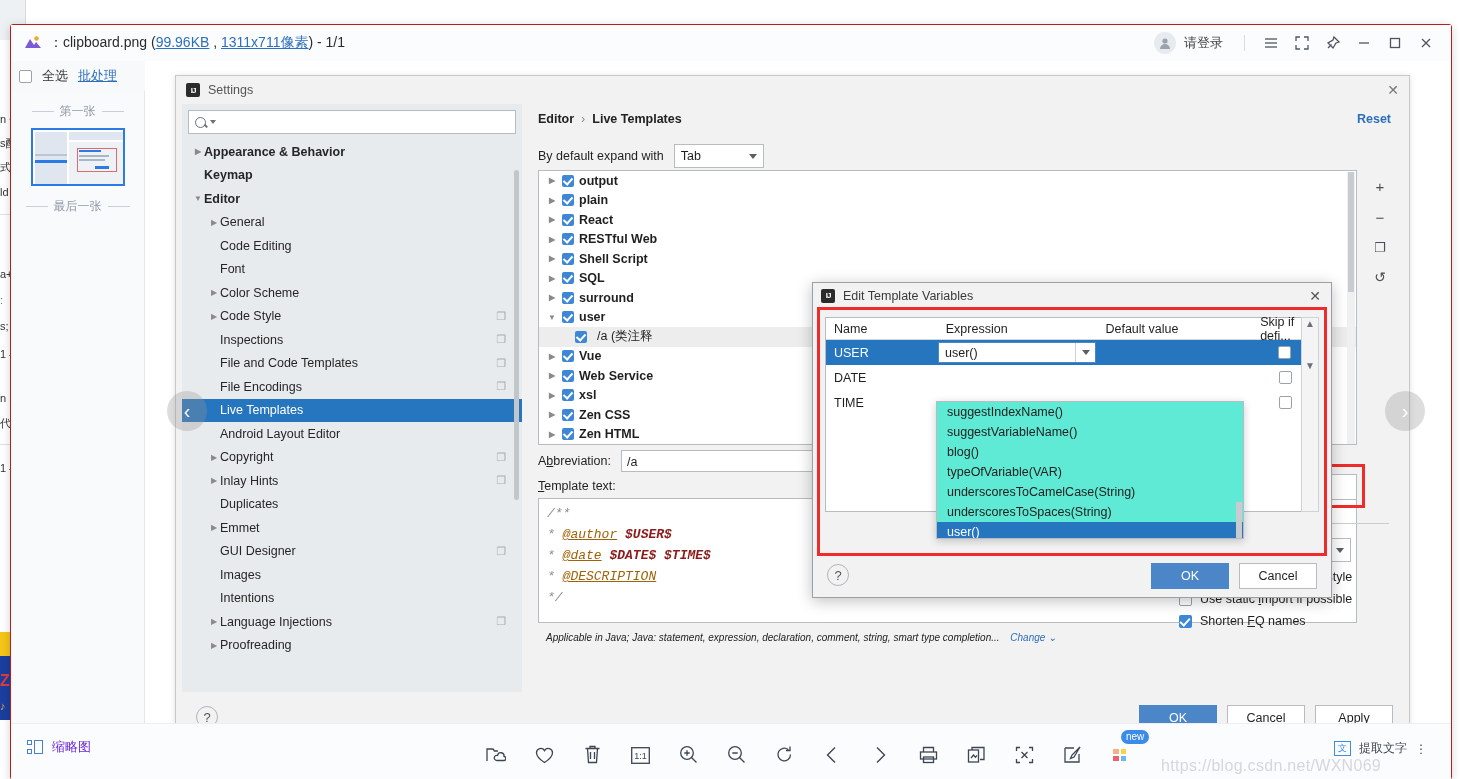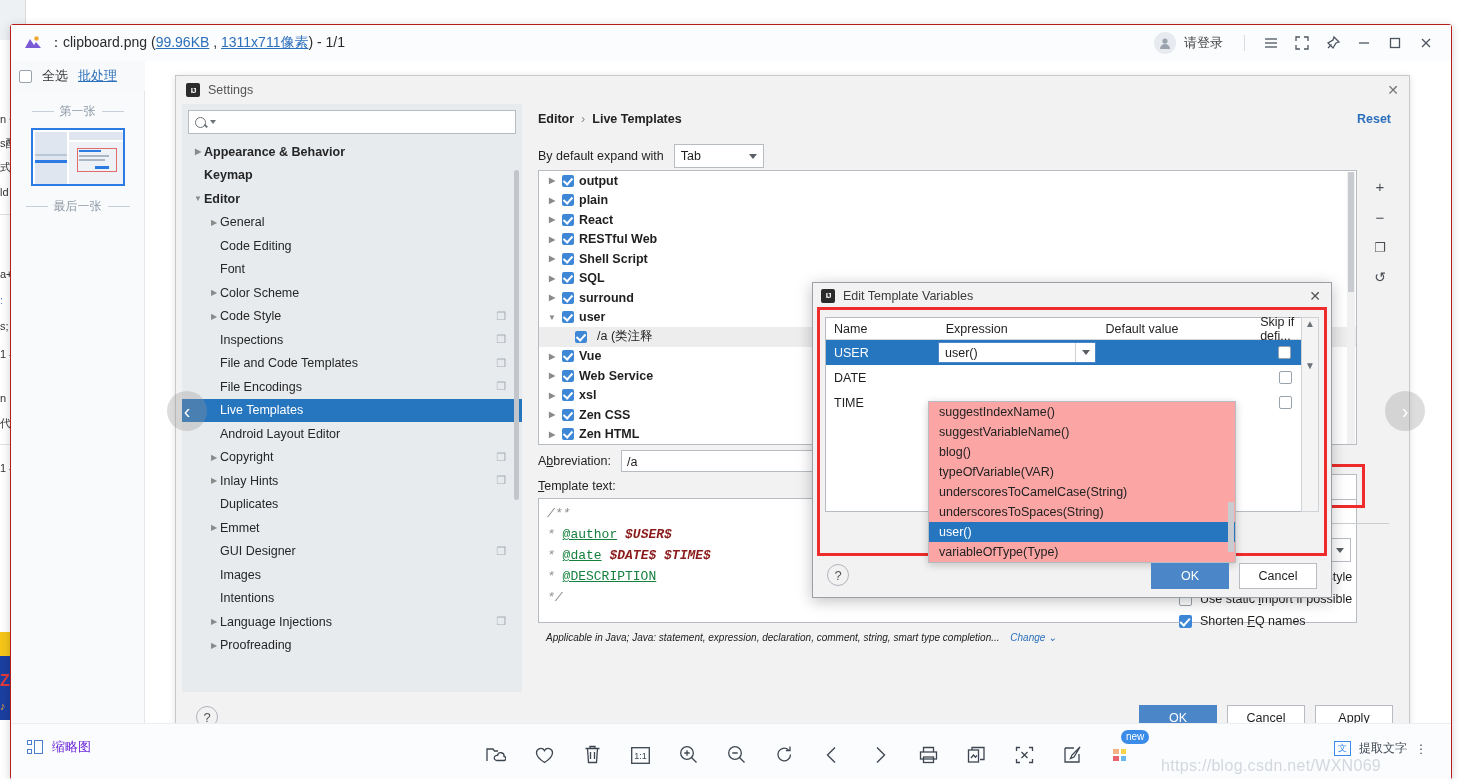--- a/index.html
+++ b/index.html
@@ -195,21 +195,21 @@
 
   .abbrev-row { position:absolute; left:10px; top: 346px; display:flex; align-items:center; gap:10px; font-size:12.5px;}
   .abbrev-in { height:22px; width: 320px; background:#fff; border:1px solid #b7bcc2; padding: 0 5px; line-height:22px; font-size:12.5px;}
   .tt-label { position:absolute; left:10px; top: 375px; font-size:12.5px;}
   .tt-box {
     position:absolute; left:10px; top: 394px; right: 46px; height: 125px;
     background:#fff; border:1px solid #b7bcc2; padding: 4px 8px;
     font-family: "Liberation Mono", monospace; font-size: 13px; line-height: 21px;
   }
   .tt-box .gray { color: #8d8d8d; font-style: italic; }
-  .tt-box .tag { color: #15803d; text-decoration: underline; }
+  .tt-box .tag { color: #a16207; font-style: italic; text-decoration: underline; }
   .tt-box .var { color: #8b1a1a; font-weight: bold; font-style: italic; }
   .applicable {
     position:absolute; left:18px; top: 528px; font-size:10px; color:#222;font-style:italic;
   }
   .applicable .chg { color:#2c6fbb; margin-left: 8px;}
 
   .edit-vars-btn {
     position:absolute; right: 46px; top: 370px; width: 216px; height: 26px;
     background:#fff; border:1px solid #b7bcc2;
     display:flex; align-items:center; justify-content:center; font-size:12.5px;
@@ -273,22 +273,22 @@
   .expr-drop { width: 20px; height: 19px; border-left:1px solid #cdd1d5; display:flex; align-items:center; justify-content:center;}
   .expr-drop .carr { width:0;height:0;border-left:4px solid transparent;border-right:4px solid transparent;border-top:5px solid #5a5f66;}
   .skip-cell { display:flex; align-items:center; justify-content:center; width:66px;}
   .etv-vscroll {
     position:absolute; right: 12px; top: 34px; width: 18px; height: 195px;
     background:#f4f4f4; border:1px solid #cfd3d7; display:flex; flex-direction:column; justify-content:space-between; align-items:center;
   }
   .etv-vscroll .a { color:#6b7179; font-size:10px; }
 
   .popup {
-    position:absolute; left: 102px; top: 83px; width: 308px; height: 162px;
-    background:#fca5a5; border:1px solid #b7bcc2; box-shadow:0 2px 8px rgba(0,0,0,.2);
+    position:absolute; left: 110px; top: 83px; width: 308px; height: 138px;
+    background:#5eead4; border:1px solid #b7bcc2; box-shadow:0 2px 8px rgba(0,0,0,.2);
     overflow:hidden;
   }
   .popup .pitem { height: 20px; display:flex; align-items:center; padding-left: 10px; font-size:12.5px; color:#222;}
   .popup .pitem.sel { background:#2675bf; color:#fff; }
   .popup-scroll { position:absolute; right:1px; top:100px; width:6px; height:50px; background:#c8ccd0;}
 
   .etv-footer {
     position:absolute; left:0; right:0; bottom:0; height: 42px;
     display:flex; align-items:center; justify-content:flex-end; gap:10px; padding-right:14px;
   }

